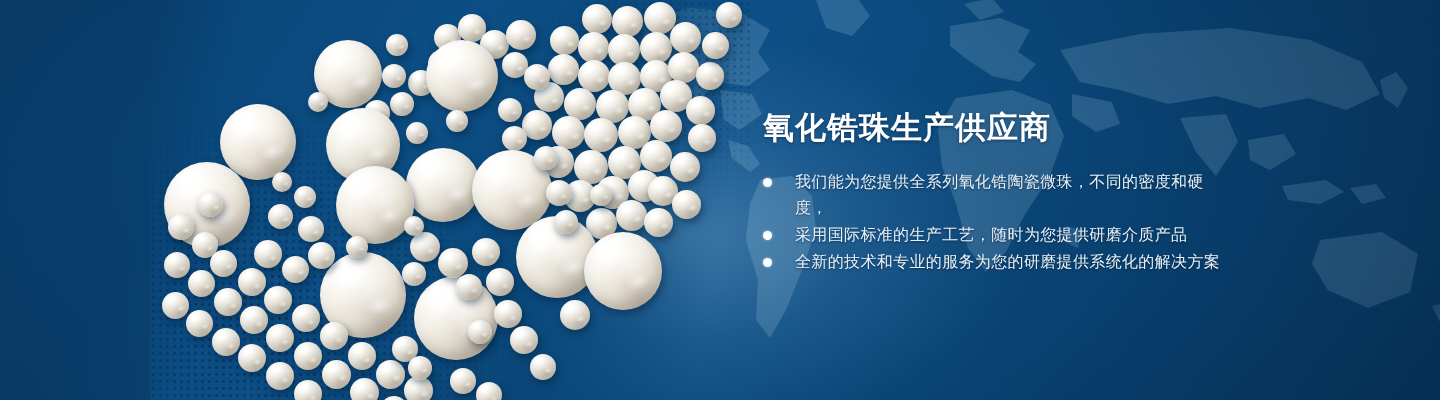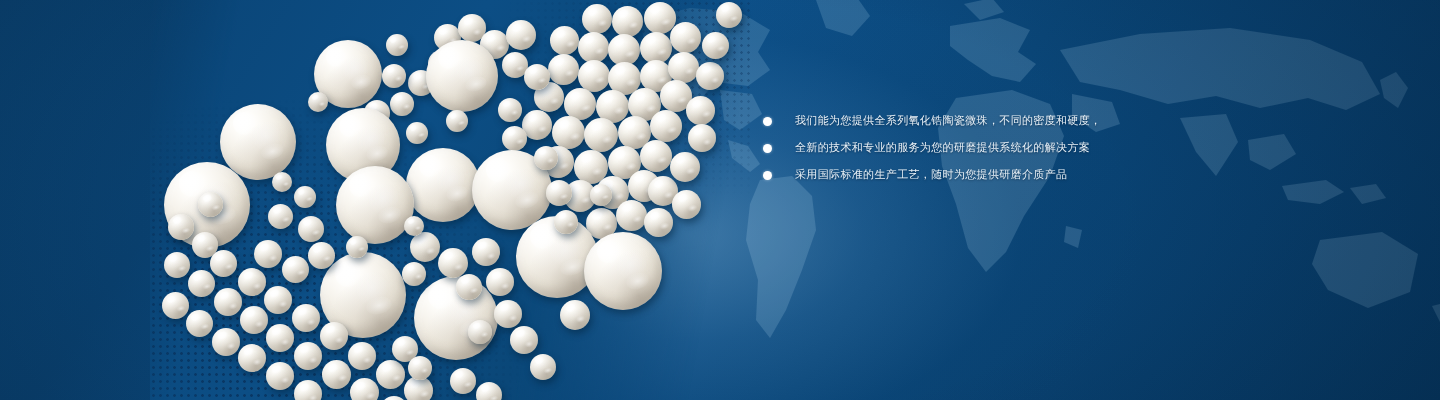--- a/index.html
+++ b/index.html
@@ -108,21 +108,21 @@
     font-size:31px;font-weight:700;color:#ffffff;
     letter-spacing:1px;line-height:1.25;
     text-shadow:0 1px 3px rgba(0,24,48,0.55);
     margin:0 0 22px 0;
   }
   .bullets{list-style:none;margin:0;padding:0;}
   .bullet{
     position:relative;
     padding-left:32px;
     color:#eaf2f8;
-    font-size:11px;
+    font-size:16px;
     line-height:26px;
     letter-spacing:0.35px;
     margin-bottom:1px;
     text-shadow:0 1px 2px rgba(0,22,45,0.55);
   }
   .dot{
     position:absolute;left:0;top:9px;
     width:9px;height:9px;border-radius:50%;
     background:#ffffff;
     box-shadow:0 0 3px rgba(255,255,255,0.5);
@@ -313,30 +313,31 @@
       <div class="bead" style="left:256px;top:122px;width:22px;height:22px;"></div>
       <div class="bead" style="left:158px;top:92px;width:20px;height:20px;"></div>
       <div class="bead" style="left:254px;top:216px;width:20px;height:20px;"></div>
       <div class="bead" style="left:318px;top:320px;width:24px;height:24px;"></div>
       <div class="bead" style="left:380px;top:354px;width:26px;height:26px;"></div>
       <div class="bead" style="left:440px;top:184px;width:22px;height:22px;"></div>
     </div>
   </div>
 
   <div class="copy">
+    <h1 class="headline">氧化锆珠生产供应商</h1>
 
     <ul class="bullets">
       <li class="bullet">
         <span class="dot"></span>
         <span>我们能为您提供全系列氧化锆陶瓷微珠，不同的密度和硬度，</span>
       </li>
       <li class="bullet">
         <span class="dot"></span>
-        <span>全新的技术和专业的服务为您的研磨提供系统化的解决方案</span>
+        <span>采用国际标准的生产工艺，随时为您提供研磨介质产品</span>
       </li>
       <li class="bullet">
         <span class="dot"></span>
-        <span>采用国际标准的生产工艺，随时为您提供研磨介质产品</span>
+        <span>全新的技术和专业的服务为您的研磨提供系统化的解决方案</span>
       </li>
     </ul>
   </div>
 
 </div>
 
 </body></html>

